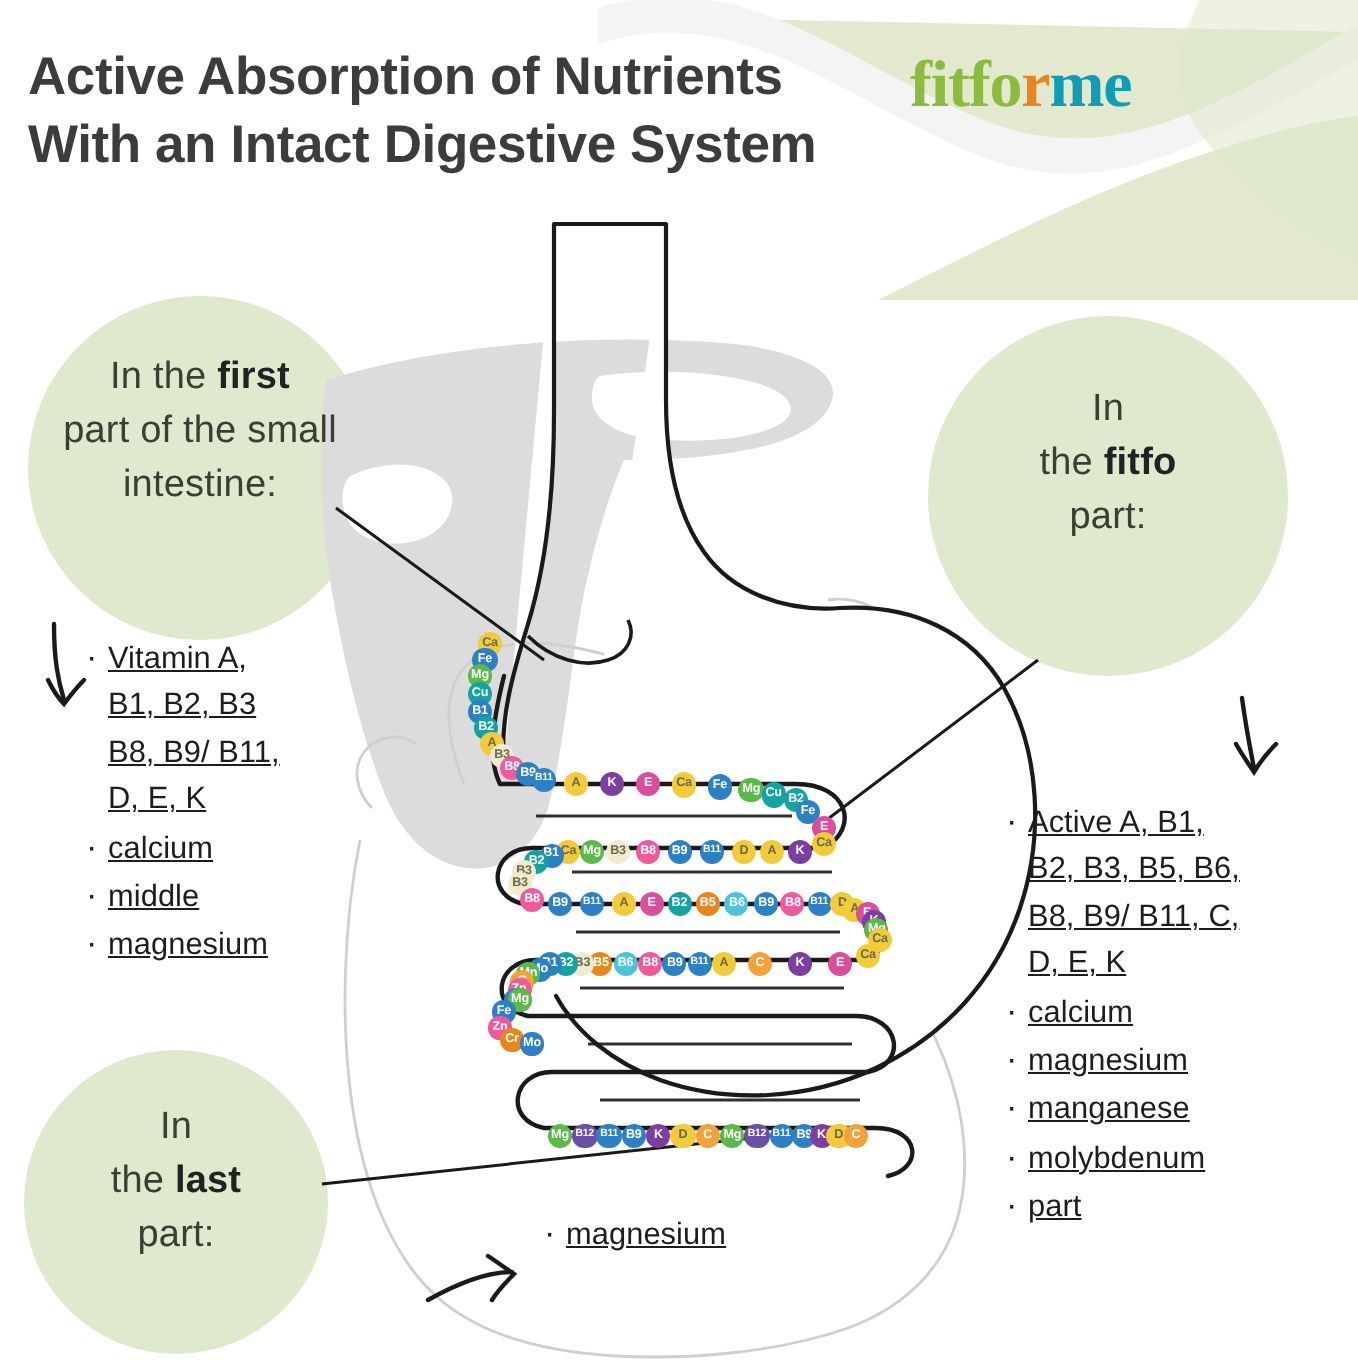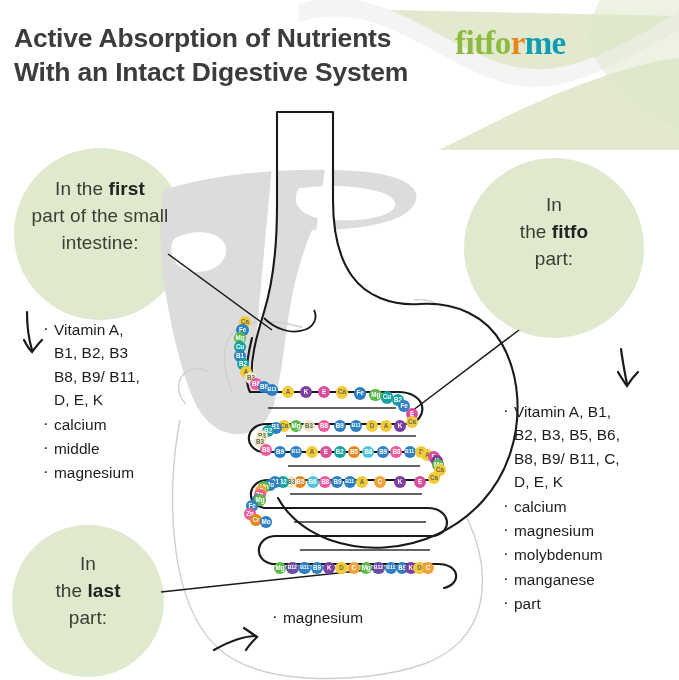--- a/index.html
+++ b/index.html
@@ -26,20 +26,21 @@
   }
   .bubble-text b{font-weight:700;color:#222;}
   .t-first{left:14px;top:176px;width:172px;}
   .t-middle{left:464px;top:192px;width:180px;}
   .t-last{left:12px;top:551px;width:152px;}
 
   
   .nutrient-list{
     position:absolute;color:#1d1d1d;font-size:15.4px;line-height:1.52;
     letter-spacing:.05px;
+    text-decoration:underline;
   }
   .nutrient-list ul{list-style:none;margin:0;padding:0;}
   .nutrient-list li{
     position:relative;padding-left:11px;margin:0 0 1px 0;white-space:pre-line;
   }
   .nutrient-list li::before{
     content:"\00B7";position:absolute;left:0;top:-2px;font-size:17px;line-height:1.5;
   }
   .list-first{left:43px;top:318px;width:150px;}
   .list-middle{left:503px;top:400px;width:170px;}
@@ -274,28 +275,28 @@
 B1, B2, B3
 B8, B9/ B11,
 D, E, K</li>
         <li>calcium</li>
         <li>middle</li>
         <li>magnesium</li>
       </ul>
   </div>
   <div class="nutrient-list list-middle">
     <ul>
-        <li>Vitamin A, B1,
+        <li>Active A, B1,
 B2, B3, B5, B6,
 B8, B9/ B11, C,
 D, E, K</li>
         <li>calcium</li>
         <li>magnesium</li>
+        <li>manganese</li>
         <li>molybdenum</li>
-        <li>manganese</li>
         <li>part</li>
       </ul>
   </div>
   <div class="nutrient-list list-last">
     <ul>
         <li>magnesium</li>
       </ul>
   </div>
 
 </div>

